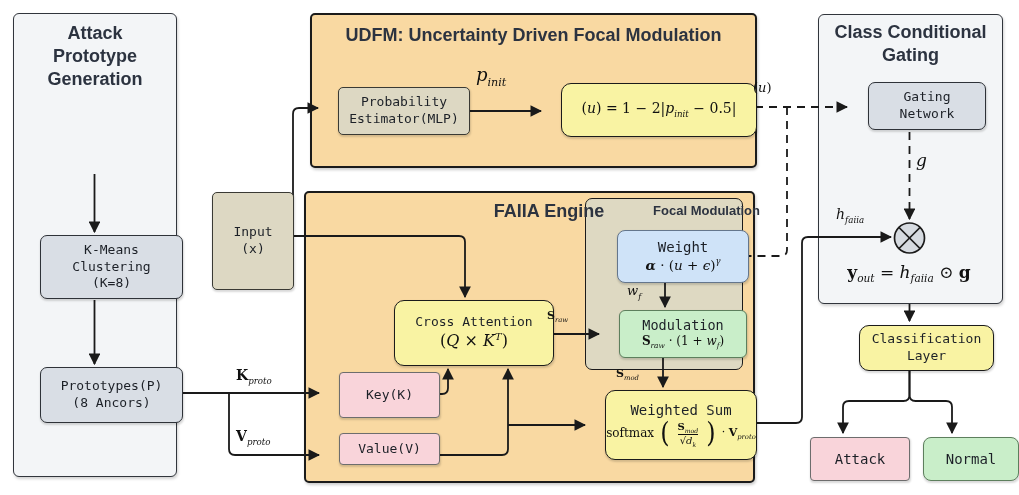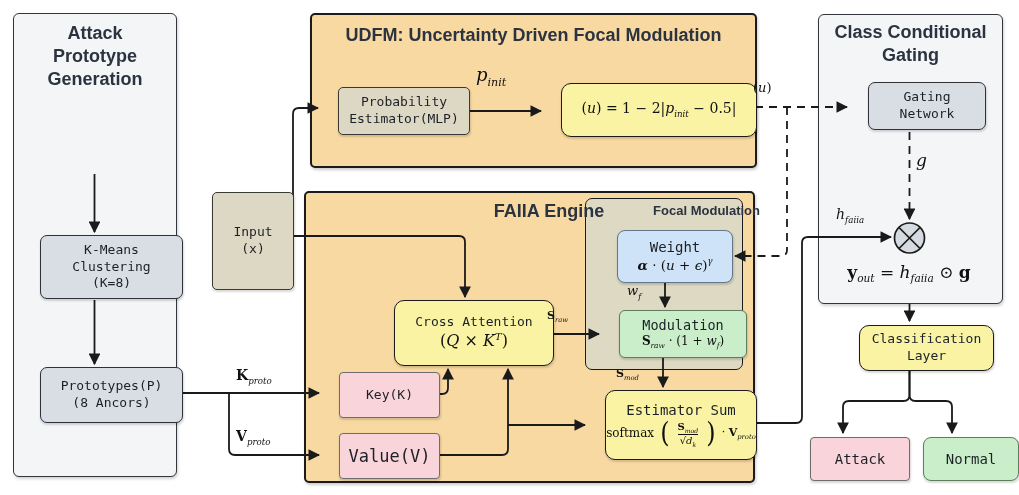--- a/index.html
+++ b/index.html
@@ -105,33 +105,33 @@
 Estimator(MLP)</div>
   <div class="box yellow" style="left:544px;top:83px;width:196px;height:54px;">
     <div class="formula" style="font-size:14px;"><span class="f-n">(</span><span class="f-i">u</span><span class="f-n">) = 1 − 2|</span><span class="f-i">p</span><span class="f-sub">init</span><span class="f-n"> − 0.5|</span></div>
   </div>
 
   <div class="box yellow" style="left:377px;top:300px;width:160px;height:66px;">
     <div class="mline" style="font-size:13px;">Cross Attention</div>
     <div class="formula" style="font-size:16px;"><span class="f-n">(</span><span class="f-i">Q</span><span class="f-n"> × </span><span class="f-i">K</span><span class="f-sup">T</span><span class="f-n">)</span></div>
   </div>
   <div class="box pink" style="left:322px;top:372px;width:101px;height:46px;font-size:13px;">Key(K)</div>
-  <div class="box pink" style="left:322px;top:433px;width:101px;height:46px;font-size:17px;">Value(V)</div>
+  <div class="box pink" style="left:322px;top:433px;width:101px;height:32px;font-size:13px;">Value(V)</div>
 
-  <div class="box blue" style="left:600px;top:230px;width:116px;height:53px;text-align:right;">
+  <div class="box blue" style="left:600px;top:230px;width:132px;height:53px;text-align:right;">
     <div class="mline" style="font-size:14px;">Weight</div>
     <div class="formula" style="font-size:13.5px;"><span class="f-bi">α</span><span class="f-n"> · (</span><span class="f-i">u</span><span class="f-n"> + </span><span class="f-i">ϵ</span><span class="f-n">)</span><span class="f-sup">γ</span></div>
   </div>
   <div class="box green" style="left:602px;top:310px;width:128px;height:48px;">
     <div class="mline" style="font-size:13.5px;">Modulation</div>
     <div class="formula" style="font-size:12px;"><span class="f-b">S</span><span class="f-sub">raw</span><span class="f-n"> · (1 + </span><span class="f-i">w</span><span class="f-sub">f</span><span class="f-n">)</span></div>
   </div>
 
   <div class="box yellow" style="left:588px;top:390px;width:152px;height:70px;">
-    <div class="mline" style="font-size:14px;">Estimator Sum</div>
+    <div class="mline" style="font-size:14px;">Weighted Sum</div>
     <div class="ws-row formula">
       <span class="f-n" style="font-size:12px;">softmax</span>
       <span class="bigparen">(</span>
       <span class="frac">
         <span class="num"><span class="f-b">S</span><span class="f-sub">mod</span></span>
         <span class="den"><span class="f-n">√</span><span class="f-i">d</span><span class="f-sub">k</span></span>
       </span>
       <span class="bigparen">)</span>
       <span><span class="f-n"> · </span><span class="f-b">V</span><span class="f-sub">proto</span></span>
     </div>

